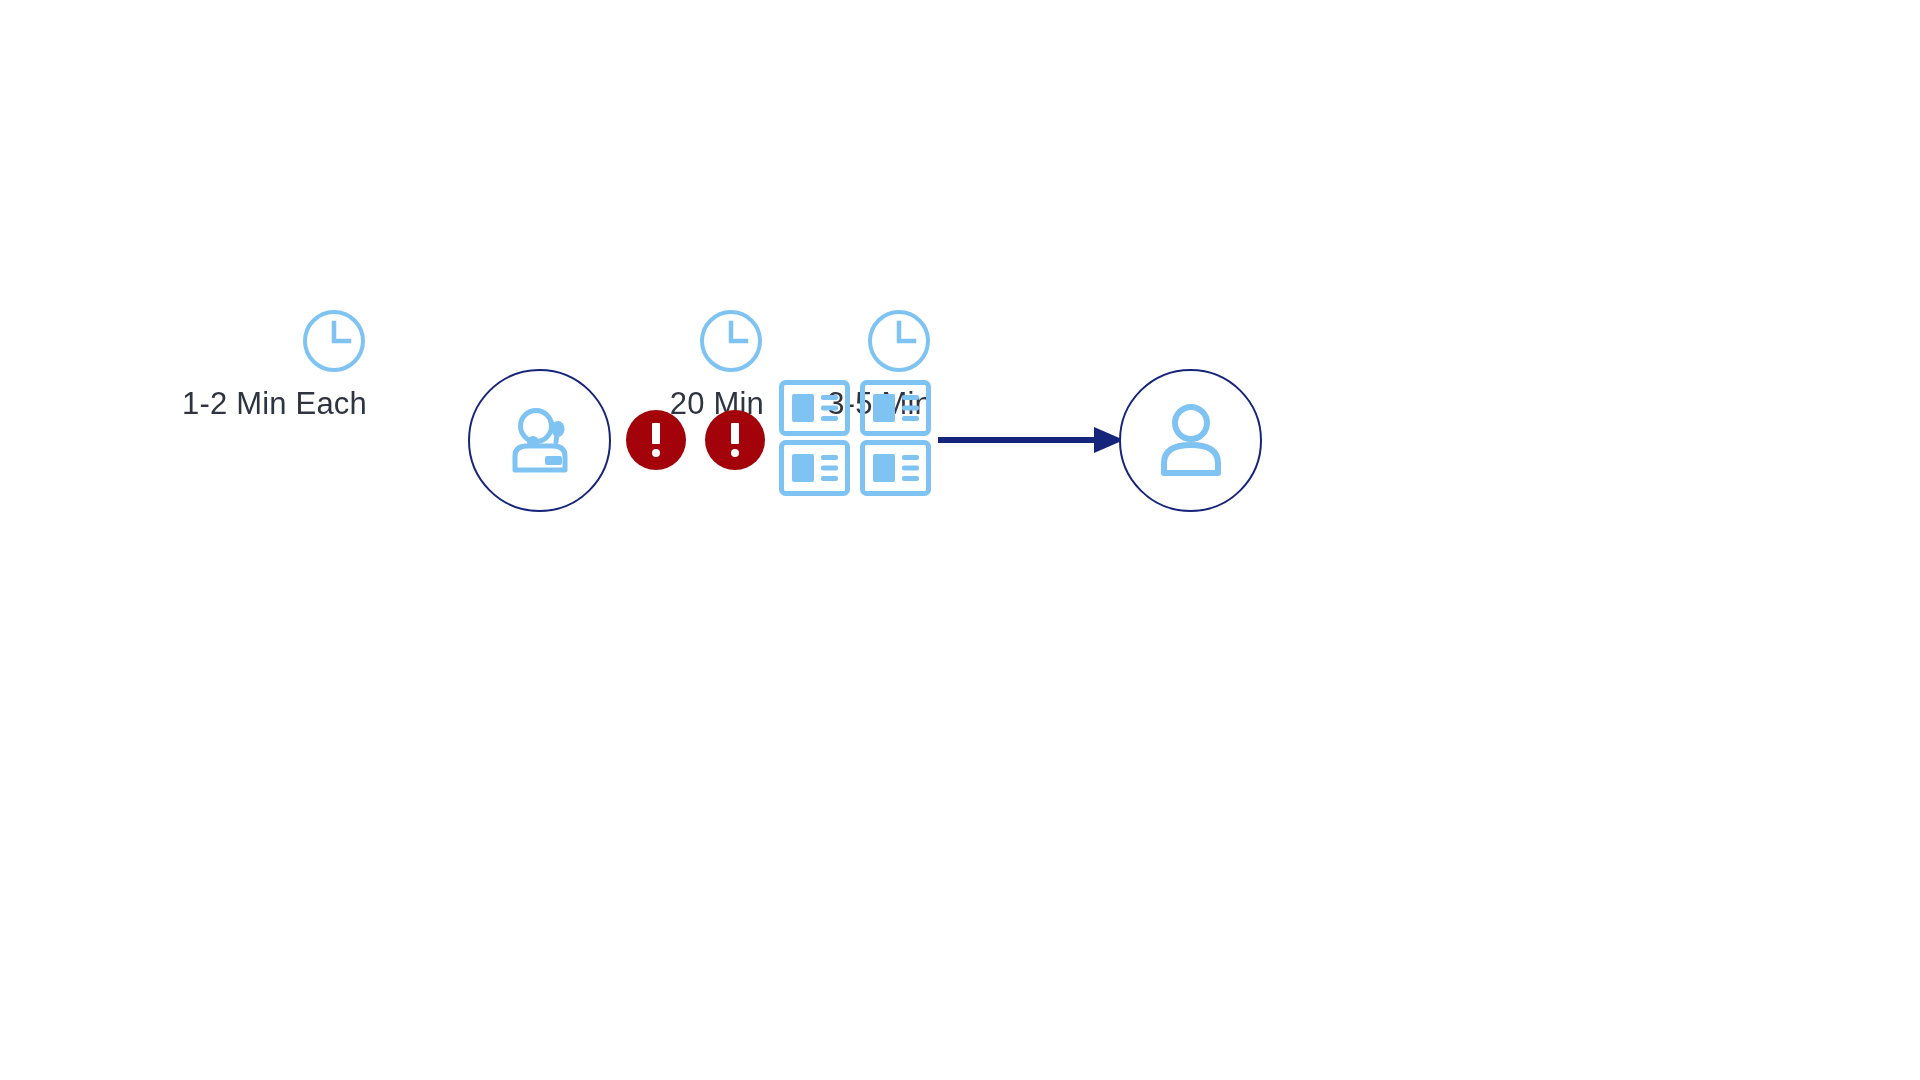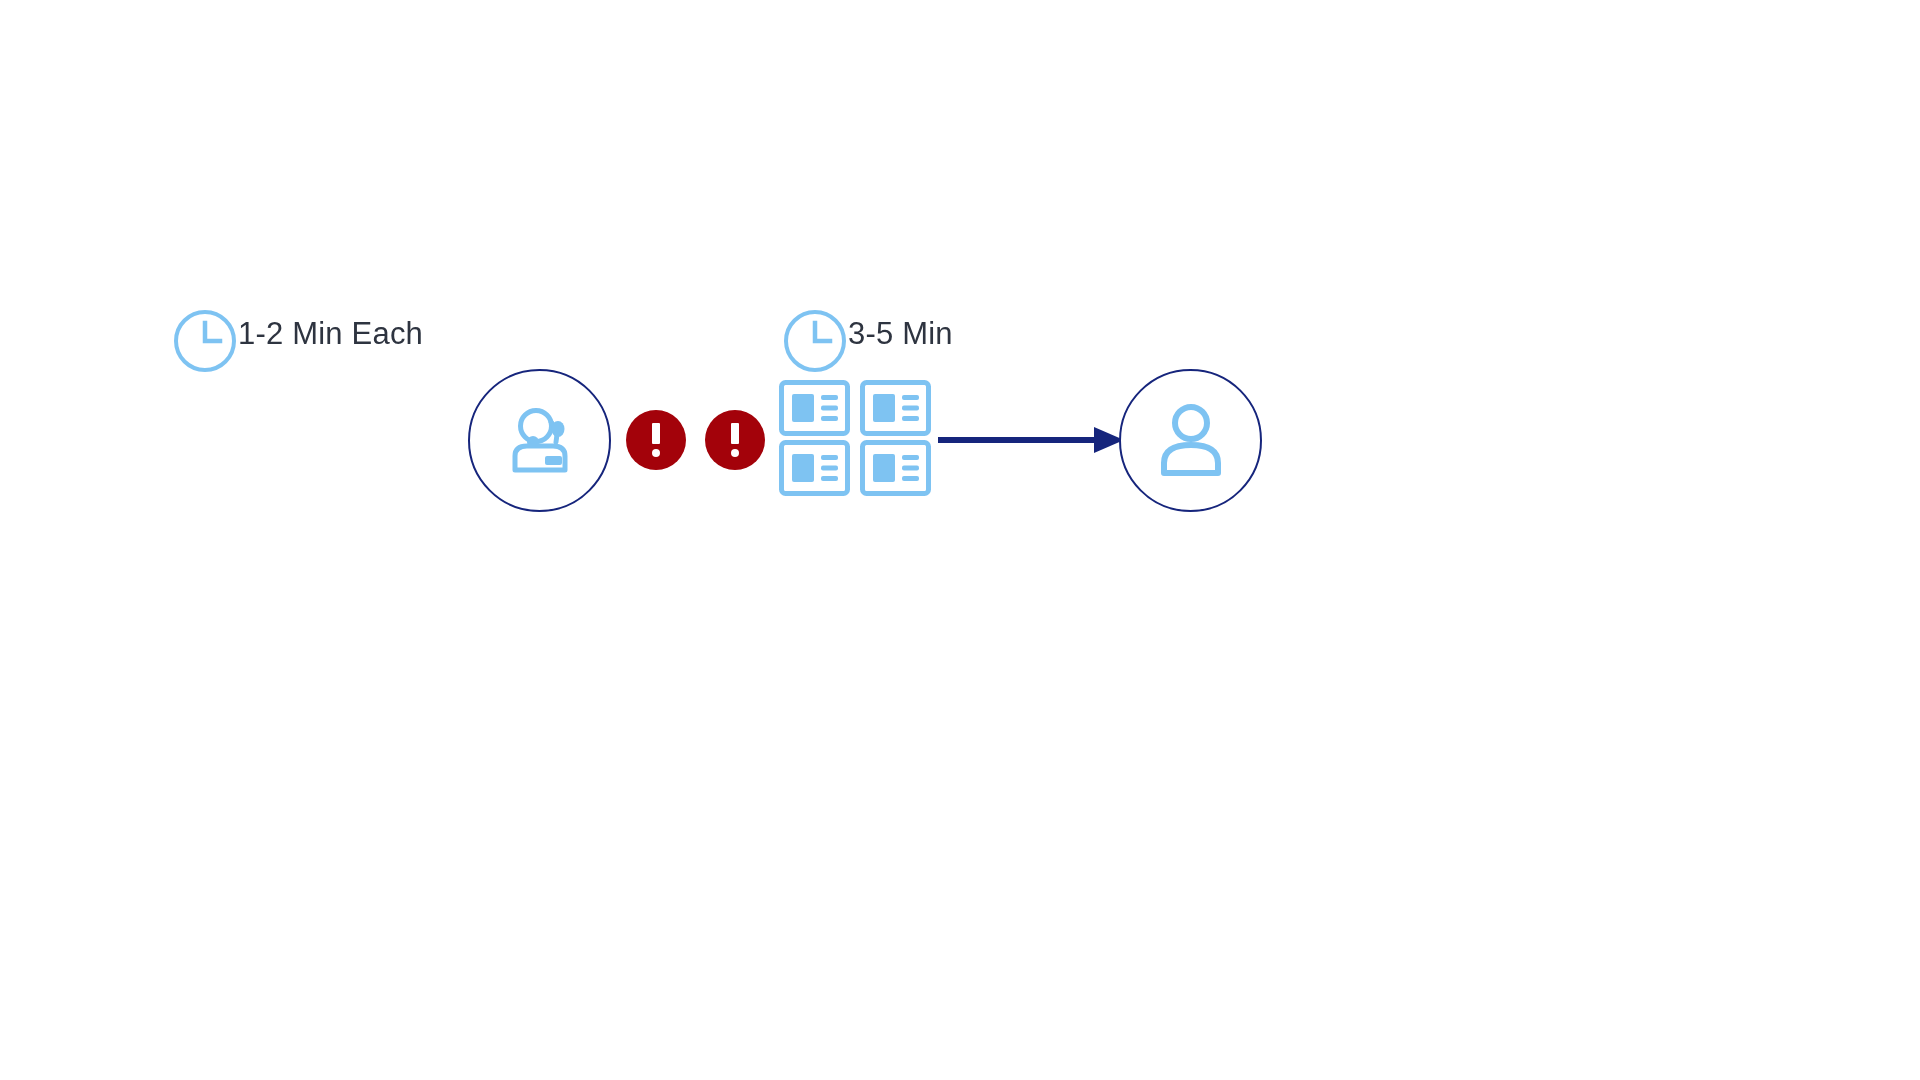--- a/index.html
+++ b/index.html
@@ -19,21 +19,22 @@
   .canvas {
     position: relative;
     width: 1920px;
     height: 1080px;
   }
 
   
   .timing-group {
     position: absolute;
     display: flex;
-    align-items: flex-start;
+    flex-direction: column;
+    align-items: flex-end;
   }
   .clock-icon {
     display: block;
   }
   .timing-label {
     margin-top: 10px;
     font-family: "Liberation Sans", sans-serif;
     font-size: 31px;
     font-weight: 300;
     color: #2e3440;
@@ -147,20 +148,29 @@
   <div class="timing-group" id="timing-0">
     <span class="clock-icon">
       <svg width="66" height="66" viewBox="0 0 66 66" aria-hidden="true">
         <circle cx="33" cy="33" r="29" fill="none" stroke="#7ec3f2" stroke-width="4"></circle>
         <path d="M33 15 L33 33 L48 33" fill="none" stroke="#7ec3f2" stroke-width="4.5" stroke-linecap="square" stroke-linejoin="miter"></path>
       </svg>
     </span>
     <span class="timing-label">1-2 Min Each</span>
   </div>
 
+  <div class="timing-group" id="timing-1">
+    <span class="clock-icon">
+      <svg width="66" height="66" viewBox="0 0 66 66" aria-hidden="true">
+        <circle cx="33" cy="33" r="29" fill="none" stroke="#7ec3f2" stroke-width="4"></circle>
+        <path d="M33 15 L33 33 L48 33" fill="none" stroke="#7ec3f2" stroke-width="4.5" stroke-linecap="square" stroke-linejoin="miter"></path>
+      </svg>
+    </span>
+    <span class="timing-label">20 Min</span>
+  </div>
 
   <div class="timing-group" id="timing-2">
     <span class="clock-icon">
       <svg width="66" height="66" viewBox="0 0 66 66" aria-hidden="true">
         <circle cx="33" cy="33" r="29" fill="none" stroke="#7ec3f2" stroke-width="4"></circle>
         <path d="M33 15 L33 33 L48 33" fill="none" stroke="#7ec3f2" stroke-width="4.5" stroke-linecap="square" stroke-linejoin="miter"></path>
       </svg>
     </span>
     <span class="timing-label">3-5 Min</span>
   </div>

